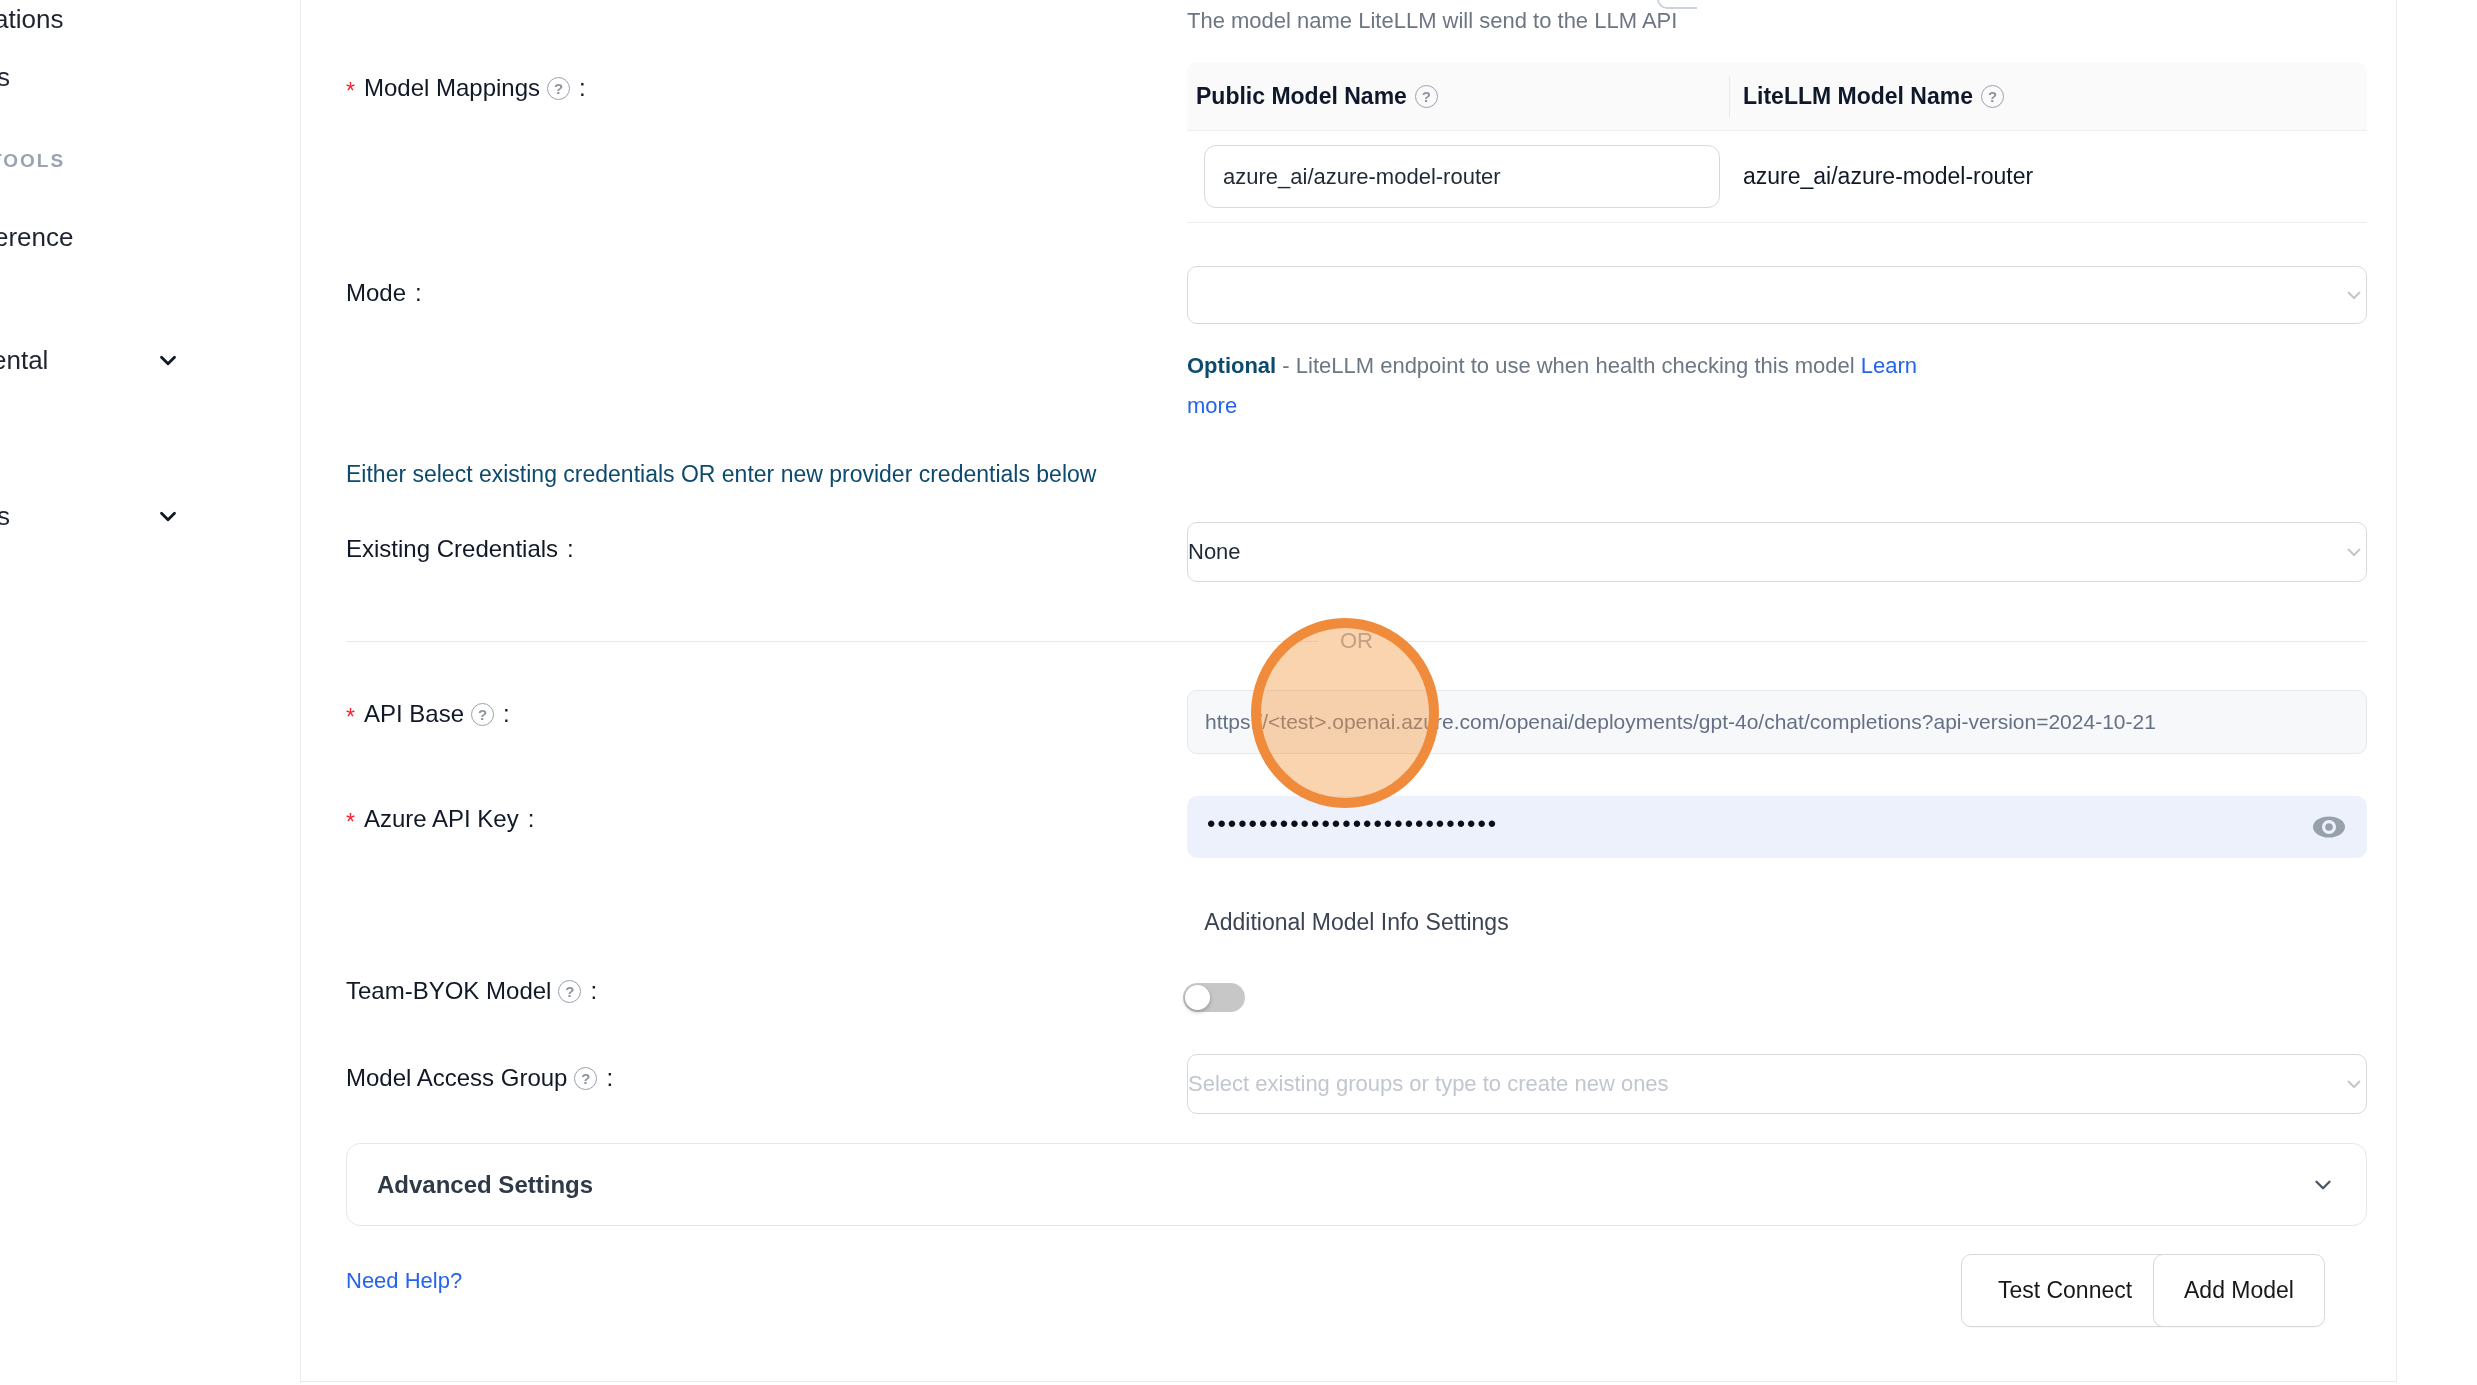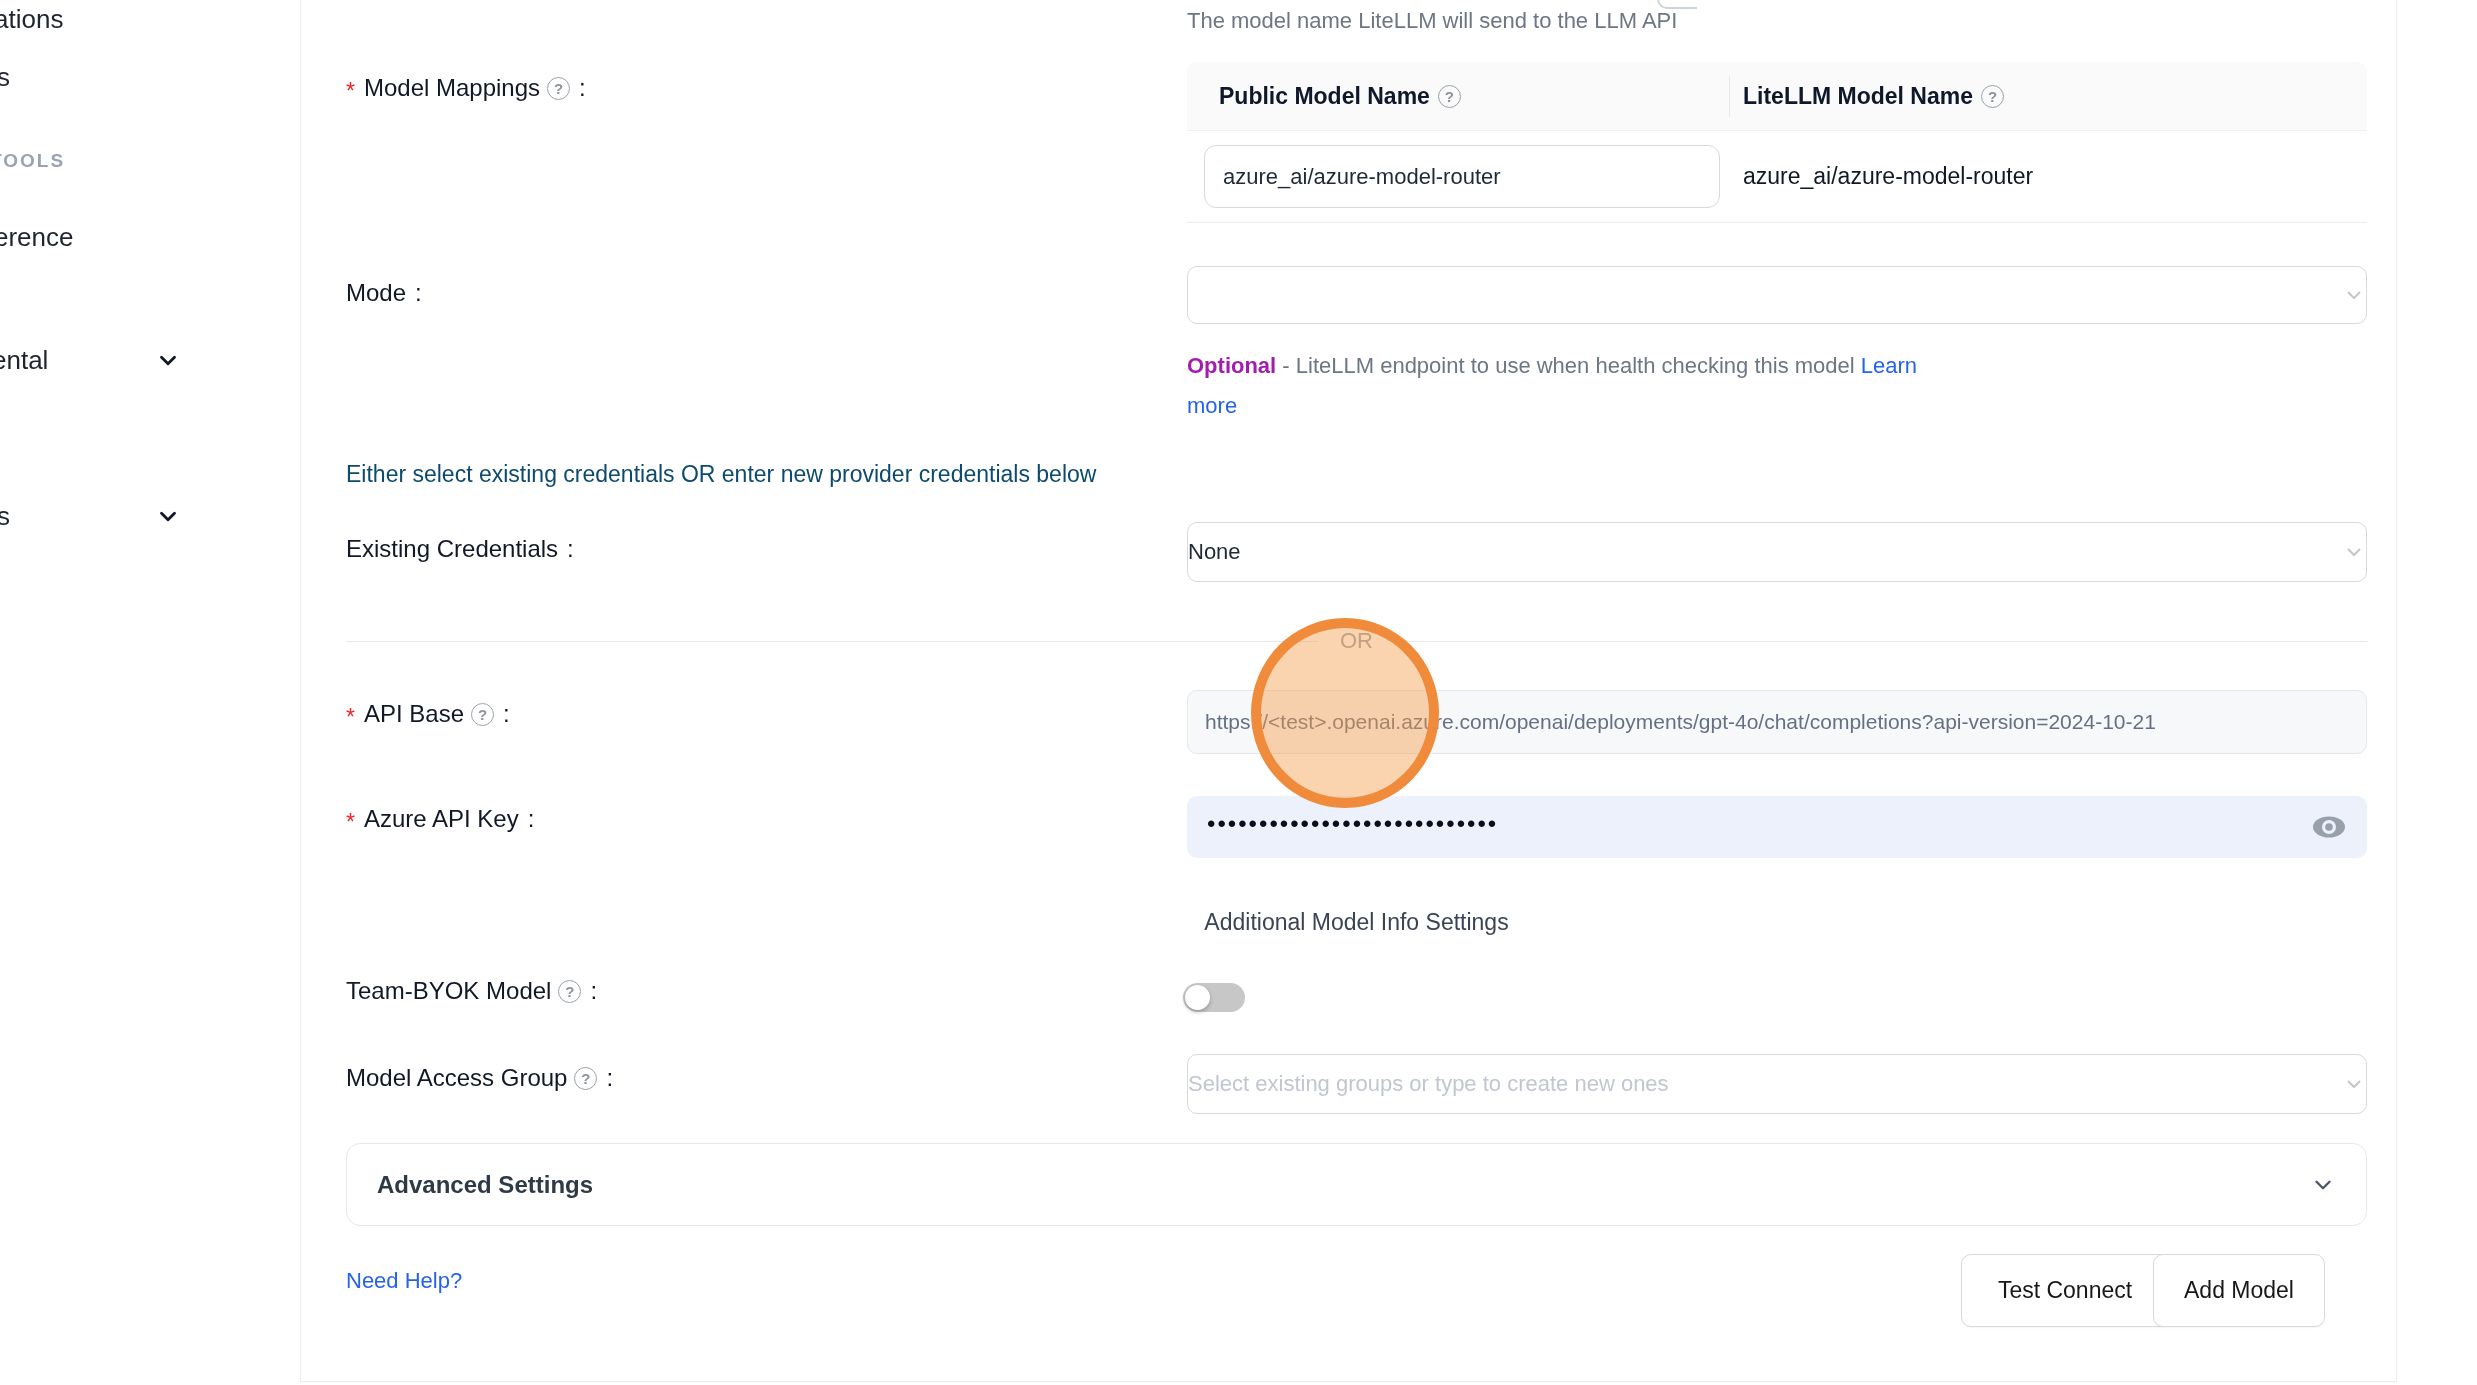--- a/index.html
+++ b/index.html
@@ -41,39 +41,39 @@
            font-size:15px; font-weight:700; color:#8c939e; }
   .colon { margin-left:2px; color:#111827; }
 
   
   .map-table { left:886px; top:62px; width:1180px; height:161px; border-bottom:1px solid #ededed; }
   .map-head { position:absolute; left:0; top:0; width:100%; height:69px; background:#fafafa;
               border-bottom:1px solid #efefef; border-radius:10px 10px 0 0; }
   .map-col-divider { position:absolute; left:542px; top:14px; width:1px; height:41px; background:#e8e8e8; }
   .map-th { position:absolute; top:0; height:69px; display:flex; align-items:center; gap:8px;
             font-size:23px; font-weight:700; color:#0f172a; }
-  .map-th.c1 { left:32px;text-align:right; } .map-th.c2 { left:556px; }
+  .map-th.c1 { left:9px;text-align:right; } .map-th.c2 { left:556px; }
   .map-input { position:absolute; left:17px; top:83px; width:516px; height:63px;
                border:1px solid #d9d9d9; border-radius:12px; background:#fff;
                font-family:"Liberation Sans", sans-serif; font-size:22px; color:#1f2937; padding:0 18px; outline:none; }
   .map-value { position:absolute; left:556px; top:83px; height:63px; display:flex; align-items:center;
                font-size:23px; color:#111827; }
 
   
   .select-box { left:886px; width:1180px; border:1px solid #d9d9d9; border-radius:10px; background:#fff;
                 display:flex; align-items:center; padding:0 0; font-size:22px; color:#1f2937; }
   .select-box .arrow { margin-left:auto; display:flex; }
   .placeholder { color:#c1c6cf;text-align:right; }
 
   .mode-select { top:266px; height:58px; }
   .cred-select { top:522px; height:60px; }
   .access-select { top:1054px; height:60px; }
 
   .mode-help { left:886px; top:346px; width:840px; font-size:22px; line-height:40px; color:#6d7683; }
-  .mode-help b { color:#a21caf; font-weight:700; }
+  .mode-help b { color:#0c4a6e; font-weight:700; }
   .mode-help a { color:#2563eb; text-decoration:none; }
 
   .either-note { left:45px; top:461px; font-size:23px; color:#0c4a6e; }
 
   
   .h-divider { left:45px; width:2021px; height:28px; display:flex; align-items:center; }
   .h-divider .line { flex:1; height:1px; background:#e7e9ed; }
   .or-divider { top:627px; }
   .or-divider .txt { padding:0 22px; font-size:22px; color:#9ca3af; }
   .info-divider { top:908px;flex-direction:column; }

